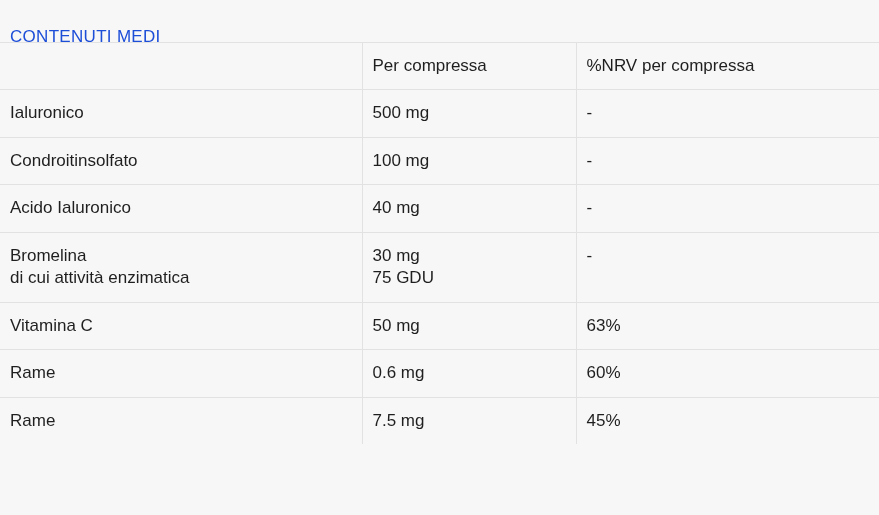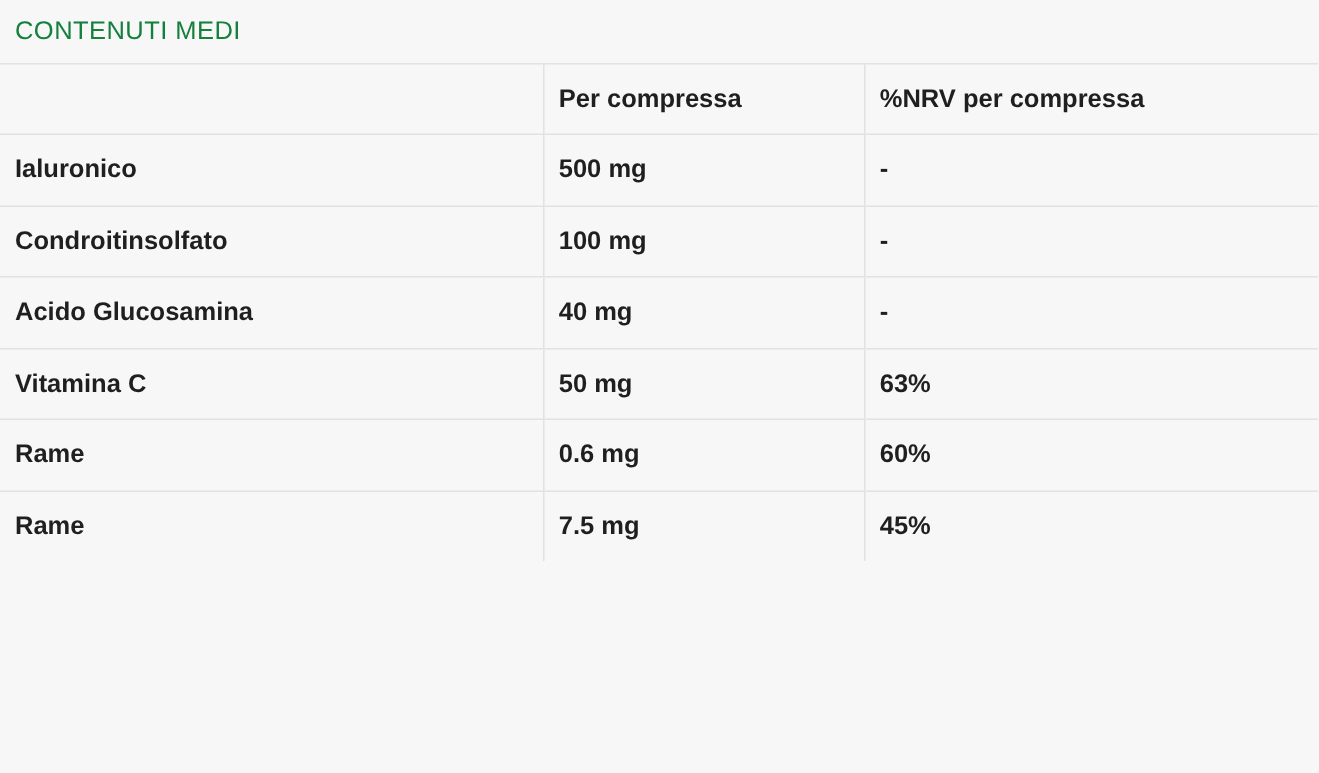--- a/index.html
+++ b/index.html
@@ -16,33 +16,33 @@
   }
   .panel {
     width: 879px;
     height: 515px;
     background: #f7f7f7;
     box-sizing: border-box;
   }
   .panel-title {
     font-size: 17px;
     letter-spacing: 0.3px;
-    color: #15803d;
-    padding: 11px 0 11px 10px;
+    color: #1d4ed8;
+    padding: 27px 0 11px 10px;
     height: 42px;
     box-sizing: border-box;
   }
   table.nutrition {
     width: 879px;
     border-collapse: collapse;
     table-layout: fixed;
   }
   table.nutrition td, table.nutrition th {
     text-align: left;
-    font-weight: bold;
+    font-weight: normal;
     vertical-align: top;
     border-top: 1px solid #e2e2e2;
     border-right: 1px solid #e2e2e2;
     padding: 12px 0 12px 10px;
     font-size: 17px;
     color: #1f1f1f;
     box-sizing: border-box;
     line-height: 1.32;
   }
   table.nutrition tr > td:last-child,
@@ -98,24 +98,35 @@
         <td>
           <span class="sub">Condroitinsolfato</span>
         </td>
         <td>
           <span class="sub">100 mg</span>
         </td>
         <td class="dash">-</td>
       </tr>
       <tr>
         <td>
-          <span class="sub">Acido Glucosamina</span>
+          <span class="sub">Acido Ialuronico</span>
         </td>
         <td>
           <span class="sub">40 mg</span>
+        </td>
+        <td class="dash">-</td>
+      </tr>
+      <tr>
+        <td>
+          <span class="sub">Bromelina</span>
+          <span class="sub">di cui attività enzimatica</span>
+        </td>
+        <td>
+          <span class="sub">30 mg</span>
+          <span class="sub">75 GDU</span>
         </td>
         <td class="dash">-</td>
       </tr>
       <tr>
         <td>
           <span class="sub">Vitamina C</span>
         </td>
         <td>
           <span class="sub">50 mg</span>
         </td>

